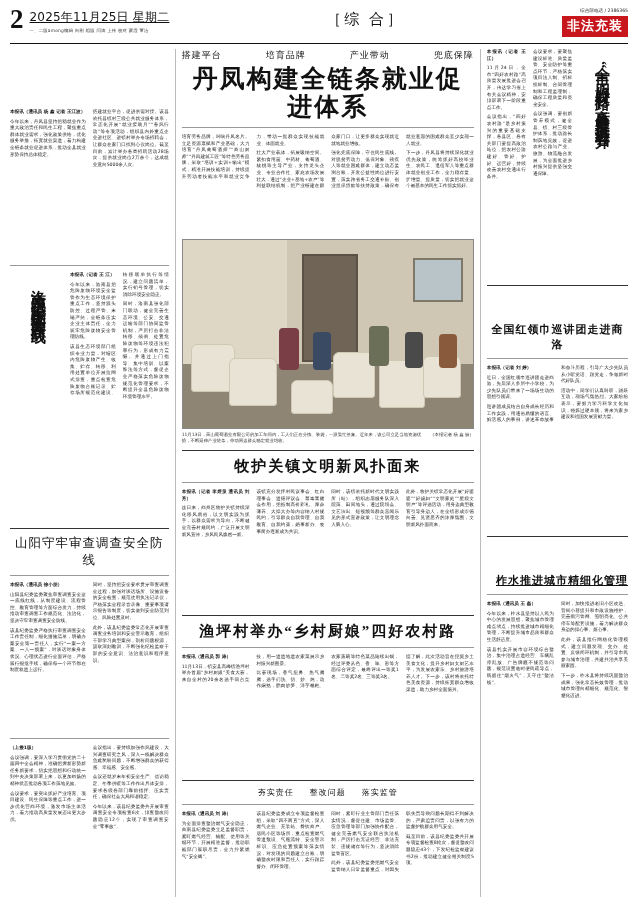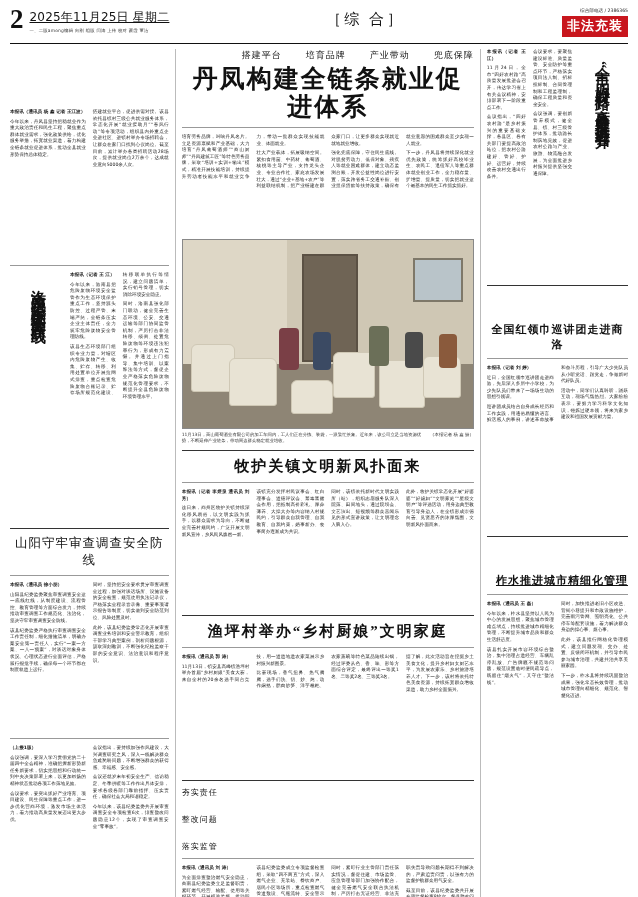--- a/index.html
+++ b/index.html
@@ -31,21 +31,21 @@
   
   .cols{display:flex;gap:6px;margin-top:5px;height:848px;}
   .col{box-sizing:border-box;}
   .col-left{width:163px;}
   .col-mid{width:300px;}
   .col-right{width:145px;}
 
   .vline{width:1px;background:#bbb;}
 
   
-  .kicker{display:flex;gap:24px;justify-content:flex-end;font-size:9px;color:#111;letter-spacing:1px;margin-bottom:3px;}
+  .kicker{display:flex;gap:24px;justify-content:space-between;font-size:9px;color:#111;letter-spacing:1px;margin-bottom:3px;}
   .headline-main{
     font-family:"Liberation Serif",serif;
     font-size:25px;font-weight:bold;letter-spacing:2px;text-align:center;color:#111;line-height:28px;
   }
   .headline-2{font-family:"Liberation Serif",serif;font-size:15px;font-weight:bold;letter-spacing:2px;text-align:center;color:#111;margin:4px 0;}
   .headline-3{font-family:"Liberation Serif",serif;font-size:12.5px;font-weight:normal;letter-spacing:1px;text-align:center;color:#111;}
   .headline-sm{font-family:"Liberation Serif",serif;font-size:11px;font-weight:bold;letter-spacing:1px;color:#111;margin-top:36px;}
 
   
   .body-cols{column-gap:7px;font-size:4.6px;line-height:6.6px;text-align:justify;color:#222;}
@@ -73,21 +73,21 @@
   .ph-wallL{position:absolute;left:0;top:0;width:38%;height:136px;background:#ded7c6;}
   .ph-wallR{position:absolute;right:0;top:0;width:64%;height:136px;background:#cfc7b4;}
   .ph-door{position:absolute;left:41%;top:14px;width:52px;height:104px;background:#6f6455;border:2px solid #5b5144;}
   .ph-win{position:absolute;right:10px;top:18px;width:46px;height:40px;background:#b9c4c9;border:2px solid #7e7869;}
   .sack{position:absolute;background:#e8e3d4;border-radius:6px 6px 3px 3px;border:1px solid #cfc8b5;}
   .person{position:absolute;border-radius:4px;}
   .cap{font-size:4.4px;color:#333;display:flex;justify-content:space-between;padding-top:3px;line-height:6px;}
 
   .sep{height:1px;background:#999;margin:6px 0;}
   .sep.dark{background:#333;}
-  .tagrow{display:flex;justify-content:center;gap:16px;font-size:8px;letter-spacing:1px;color:#111;margin-bottom:3px;flex-direction:column;}
+  .tagrow{display:flex;justify-content:center;gap:16px;font-size:8px;letter-spacing:1px;color:#111;margin-bottom:3px;}
 </style>
 </head>
 <body>
 
 <div class="page">
 
   <div class="masthead">
     <div class="mh-left">
       <div class="page-num">2</div>
       <div class="mh-dateblock">
@@ -207,21 +207,21 @@
       <div class="body-cols c4" style="height:120px;overflow:hidden;">
         <p><span class="byline">本报讯（记者 李煜泉 通讯员 刘 芳）</span></p>
         <p>连日来，商州区牧护关镇持续深化移风易俗，以文明实践为抓手，以群众需求为导向，不断健全完善村规民约，广泛开展文明新风宣传，乡风民风焕然一新。</p>
         <p>该镇充分发挥村民议事会、红白理事会、道德评议会、禁毒禁赌会作用，把抵制高价彩礼、厚葬薄养、大操大办等内容纳入村规民约，引导群众自我管理、自我教育、自我约束，婚事新办、丧事简办逐渐成为共识。</p>
         <p>同时，该镇依托新时代文明实践所（站），组织志愿服务队深入院落、田间地头，通过院坝会、文艺演出、短视频等群众喜闻乐见的形式宣讲政策，让文明理念入脑入心。</p>
         <p>此外，牧护关镇常态化开展“好婆婆”“好媳妇”“文明家庭”“星级文明户”等评选活动，用身边典型教育引导身边人，在全镇形成崇德向善、见贤思齐的浓厚氛围，文明新风扑面而来。</p>
       </div>
 
       <div class="sep dark"></div>
 
-      <div class="headline-2">渔坪村举办“乡村厨娘”文明家庭</div>
+      <div class="headline-2">渔坪村举办“乡村厨娘”四好农村路</div>
       <div class="sep"></div>
       <div class="body-cols c4" style="height:120px;overflow:hidden;">
         <p><span class="byline">本报讯（通讯员 郭 涛）</span></p>
         <p>11月13日，镇安县高峰镇渔坪村举办首届“乡村厨娘”美食大赛，来自全村的20余名选手同台竞技，用一道道地道农家菜展示乡村振兴新图景。</p>
         <p>比赛现场，香气扭鼻、热气腾腾，选手们洗、切、炒、炖，动作娴熟，腊肉炒笋、洋芋糍粑、农家蒸碗等特色菜品陆续出锅，经过评委从色、香、味、形等方面综合评定，最终评出一等奖1名、二等奖2名、三等奖3名。</p>
         <p>据了解，此次活动旨在挖掘乡土美食文化，提升乡村妇女厨艺水平，为发展农家乐、乡村旅游培养人才。下一步，该村将依托特色美食资源，持续拓宽群众增收渠道，助力乡村全面振兴。</p>
       </div>
 
       <div class="sep dark"></div>
 

